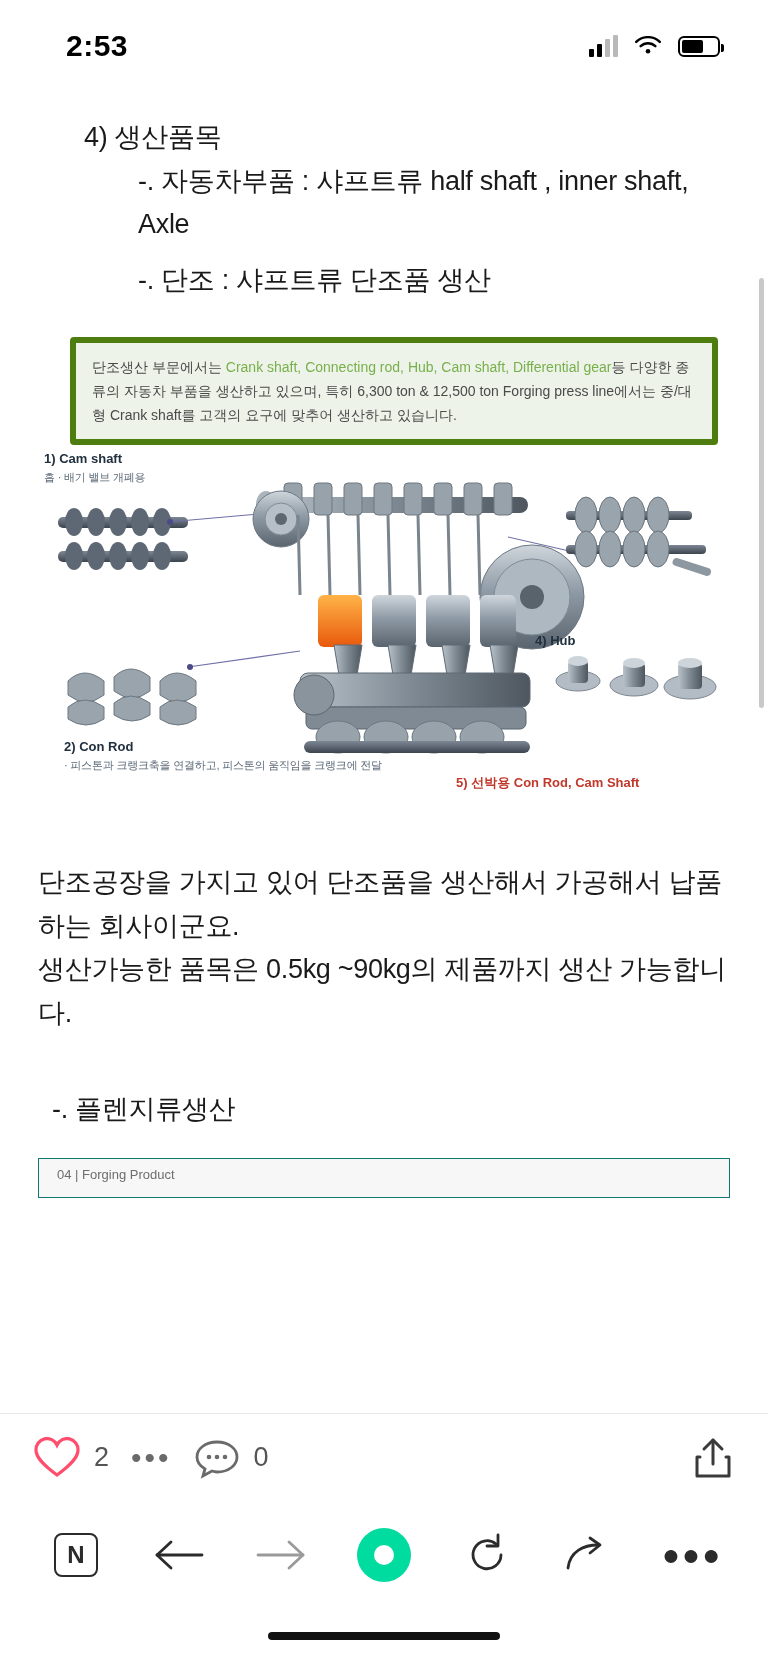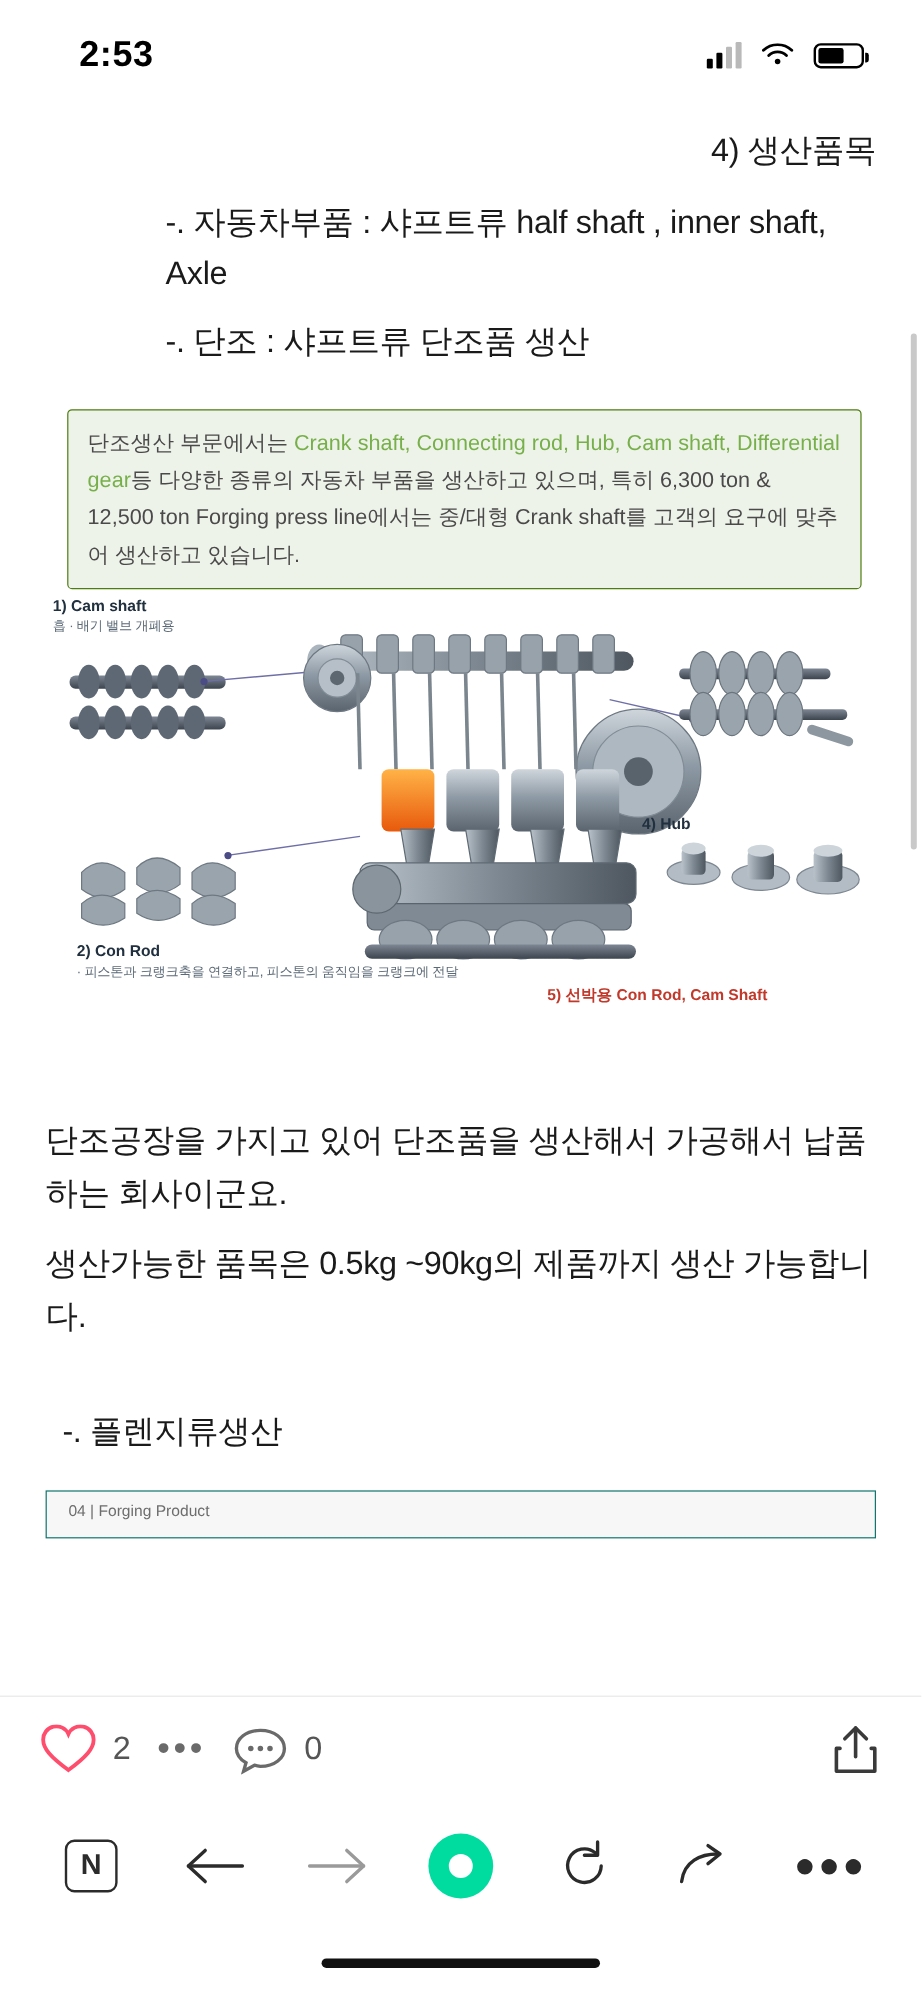--- a/index.html
+++ b/index.html
@@ -65,23 +65,22 @@
     flex: 1 1 auto;
     position: relative;
     overflow: hidden;
     padding: 0 38px;
   }
   .doc-text {
     font-size: 27px;
     line-height: 1.62;
     color: #1a1a1a;
     letter-spacing: -0.3px;
-    margin-top: 16px;
-  }
-  .p-1 { margin-top: 12px; padding-left: 46px; text-align: right; }
+  }
+  .p-1 { margin-top: 24px; padding-left: 46px; }
   .p-2 { padding-left: 100px; }
   .p-3 { padding-left: 100px; margin-top: 12px;}
 
   .scrollbar {
     position: absolute;
     right: 4px;
     top: 186px;
     width: 5px;
     height: 430px;
     background: #c9c9c9;
@@ -89,26 +88,26 @@
   }
 
   
   .figure {
     margin: 34px 0 0 0;
     background: #ffffff;
     position: relative;
     height: 500px;
   }
   .fig-note {
-    margin: 0 12px 0 18px;
+    margin: 0 12px 0 32px;
     background: #eef3ea;
-    border: 1px solid #4d7c0f;
+    border: 6px solid #4d7c0f;
     border-radius: 4px;
     padding: 12px 16px;
-    font-size: 18px;
+    font-size: 14px;
     line-height: 1.72;
     color: #4a4a4a;
   }
   .fig-note .green { color: #77b04a; }
   .fig-body {
     position: relative;
     height: 360px;
     margin-top: 0;
   }
   .lbl {
@@ -415,21 +414,21 @@
         <div class="lbl" style="left:26px; top:292px;">
           <span>2) Con Rod</span>
           <span class="sub">· 피스톤과 크랭크축을 연결하고, 피스톤의 움직임을 크랭크에 전달</span>
         </div>
         <div class="lbl red" style="left:418px; top:328px;">
           <span>5) 선박용 Con Rod, Cam Shaft</span>
         </div>
       </div>
     </div>
 
-    <div class="doc-text" style="margin-top:88px;">단조공장을 가지고 있어 단조품을 생산해서 가공해서 납품하는 회사이군요.</div>
+    <div class="doc-text" style="margin-top:24px;">단조공장을 가지고 있어 단조품을 생산해서 가공해서 납품하는 회사이군요.</div>
     <div class="doc-text">생산가능한 품목은 0.5kg ~90kg의 제품까지 생산 가능합니다.</div>
 
     <div class="doc-text" style="margin-top:52px; padding-left:14px;">-. 플렌지류생산</div>
 
     <div class="figure2">
       <span>04 | Forging Product</span>
     </div>
   </div>
 
   <div class="reactionbar">

